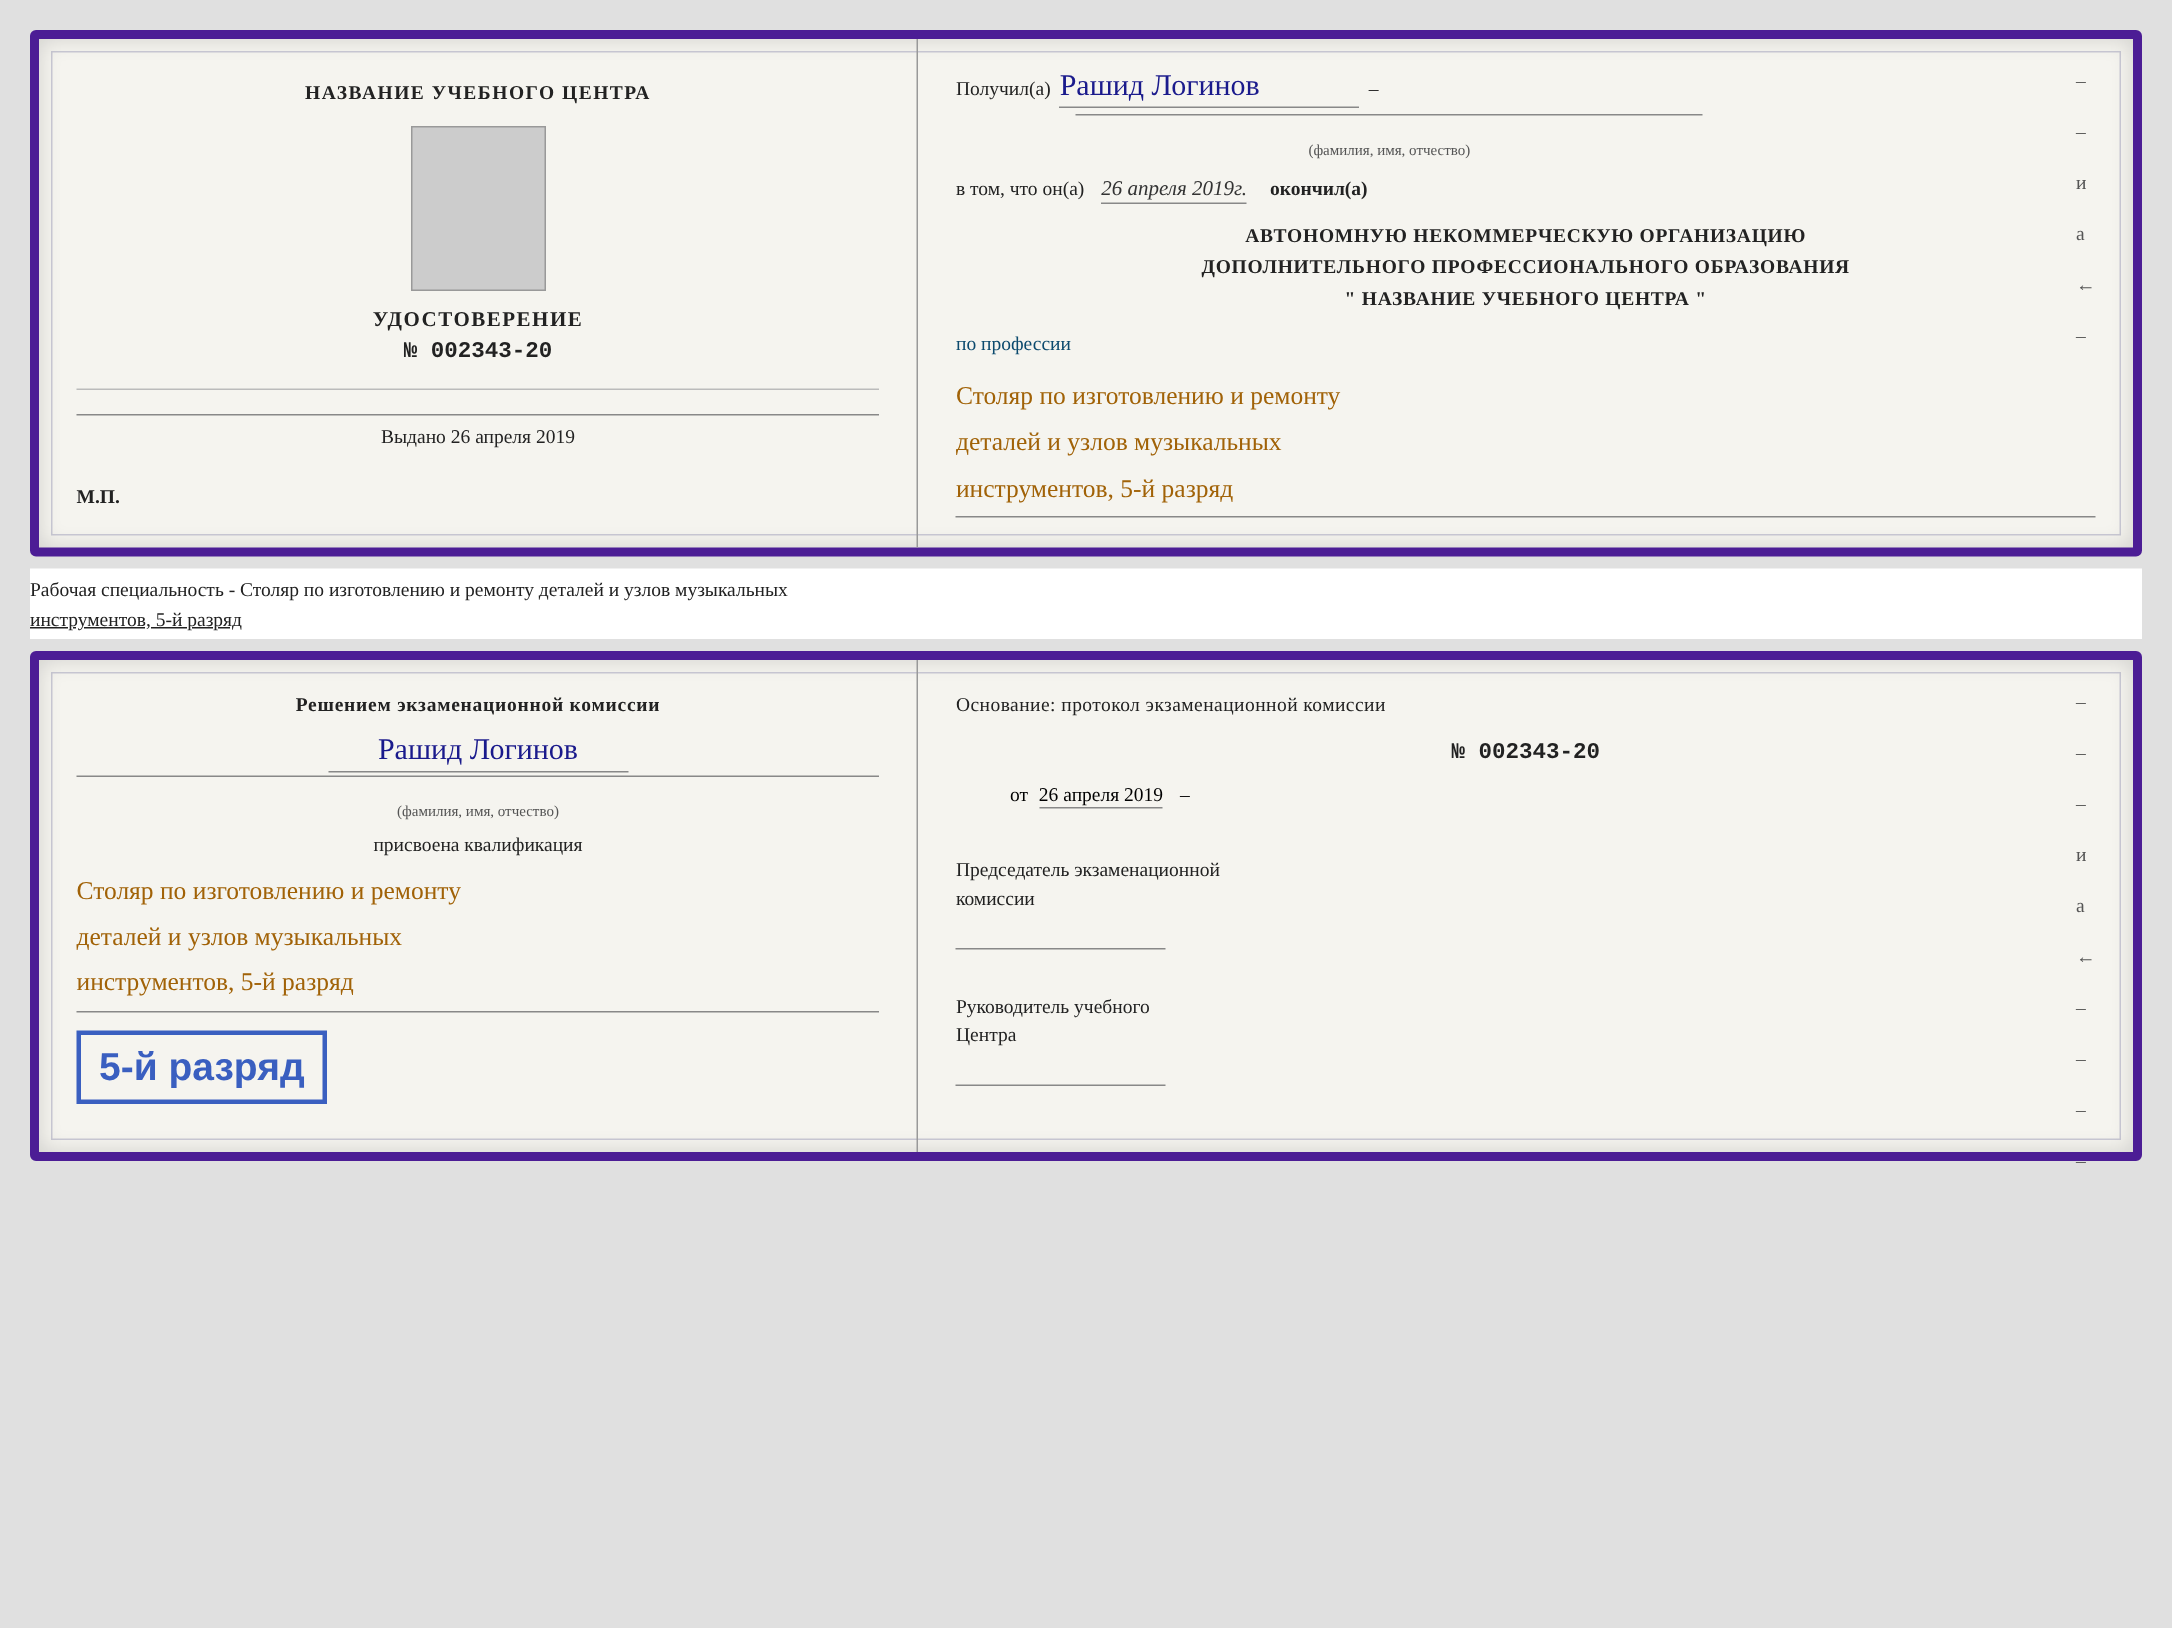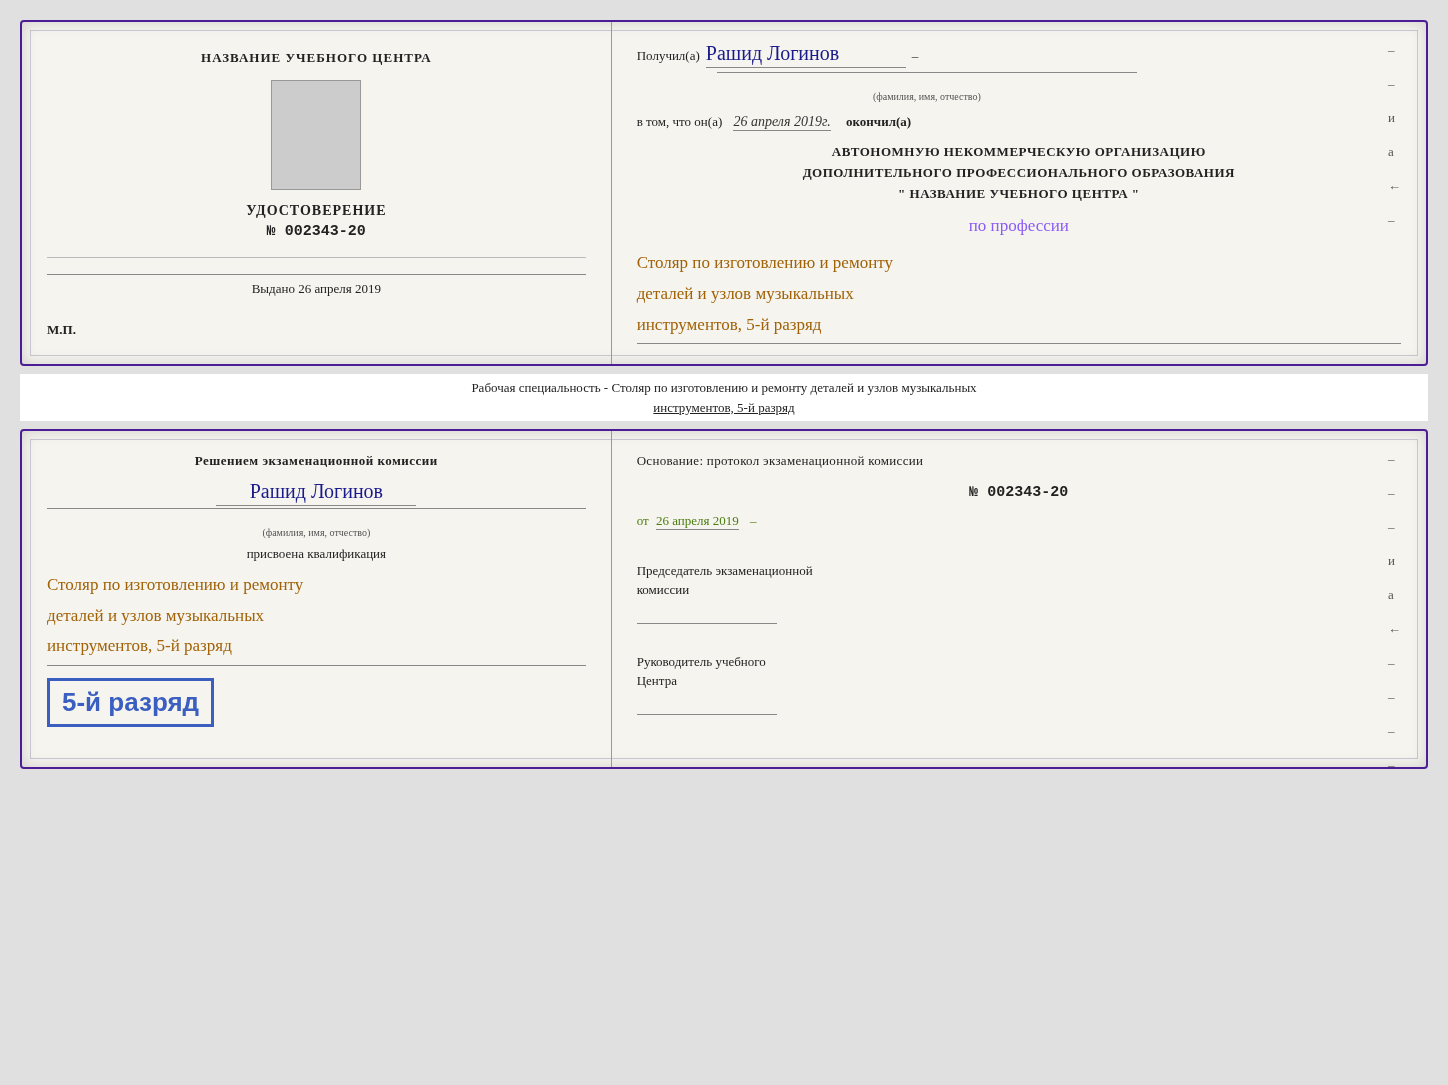--- a/index.html
+++ b/index.html
@@ -14,21 +14,21 @@
     .page-container {
       display: flex;
       flex-direction: column;
       gap: 8px;
       padding: 10px;
     }
 
     
     .doc-card {
       background: #f5f4ef;
-      border: 2px solid #4c1d95;
+      border: 6px solid #4c1d95;
       border-radius: 4px;
       display: flex;
       min-height: 340px;
       position: relative;
       box-shadow: inset 0 0 15px rgba(0,0,0,0.15);
     }
 
     .doc-card::before {
       content: '';
       position: absolute;
@@ -146,42 +146,40 @@
     .block-text {
       font-size: 13px;
       color: #222;
       text-align: center;
       font-weight: bold;
       letter-spacing: 0.5px;
       line-height: 1.6;
     }
 
     .po-professii {
-      font-size: 17px;
-      color: #8b5cf6;
-      text-align: center;
+      font-size: 13px;
+      color: #0c4a6e;
     }
 
     .handwritten-profession {
       font-family: 'Segoe Script', 'Brush Script MT', cursive;
       font-size: 17px;
       color: #a16207;
       border-bottom: 1px solid #888;
       padding-bottom: 3px;
       line-height: 1.8;
     }
 
     
     .between-label {
       background: white;
       font-size: 13px;
       color: #222;
       padding: 4px 0;
       line-height: 1.5;
-      text-align: center;
     }
 
     .between-label span.underline {
       text-decoration: underline;
     }
 
     
     .second-card .left-panel {
       align-items: flex-start;
       justify-content: flex-start;
@@ -242,21 +240,22 @@
     .protokol-number {
       font-size: 15px;
       font-weight: bold;
       font-family: 'Courier New', monospace;
       color: #222;
       text-align: center;
     }
 
     .ot-date {
       font-size: 13px;
-      color: #4d7c0f;
+      color: #000000;
+      margin-left: 36px;
     }
 
     .podpis-block {
       font-size: 13px;
       color: #222;
       line-height: 1.5;
       margin-top: 10px;
     }
 
     .podpis-line {

